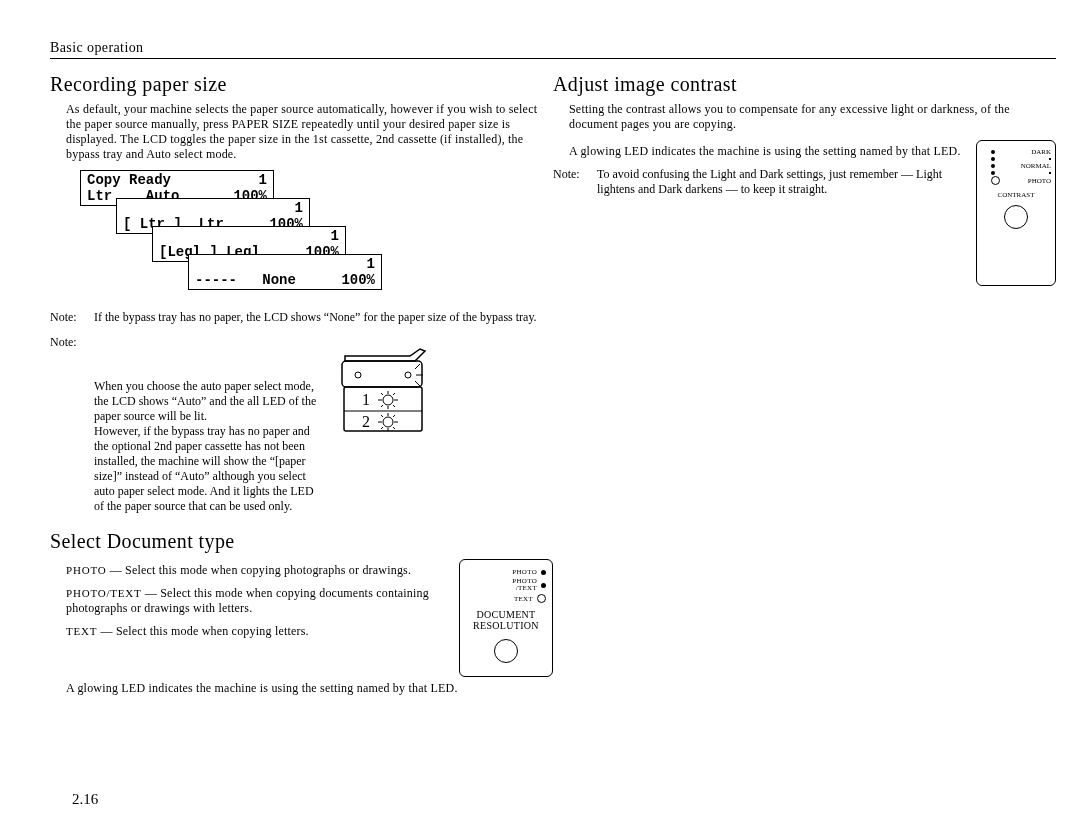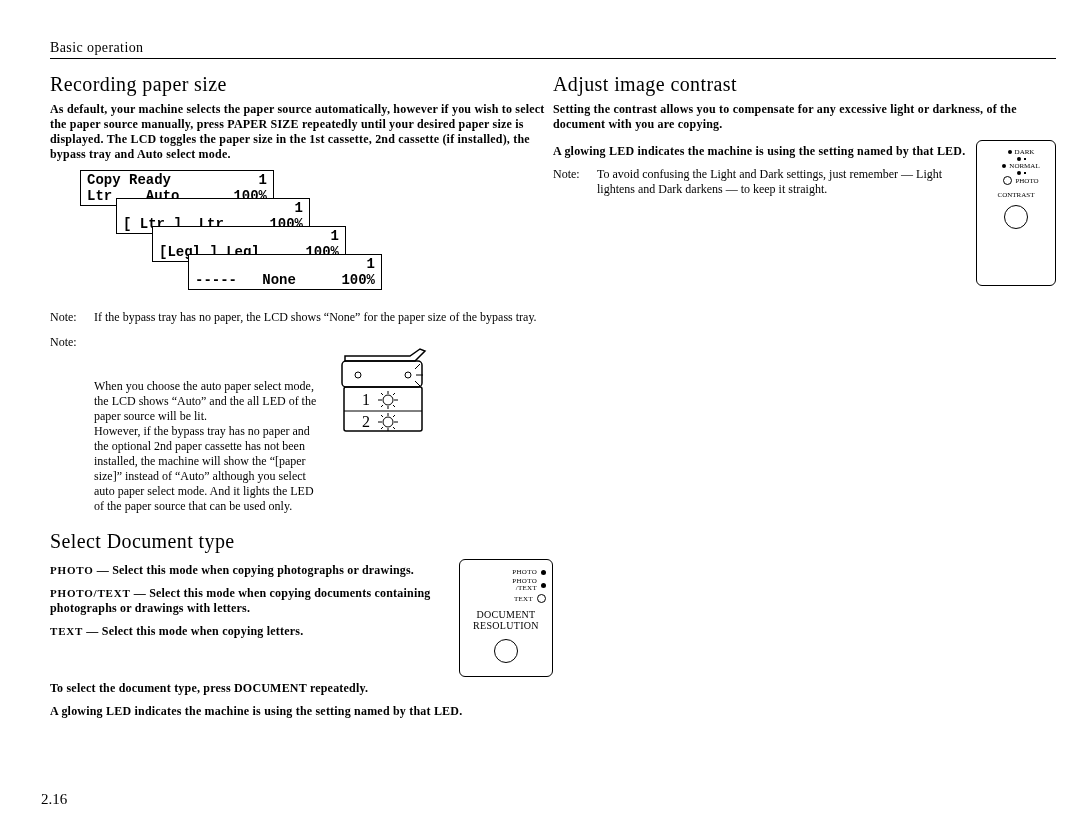--- a/index.html
+++ b/index.html
@@ -34,23 +34,22 @@
     font-size: 20px;
     margin: 6px 0 6px 0;
     letter-spacing: 0.4px;
   }
   h2.sub {
     margin-top: 16px;
   }
   p {
     font-size: 12px;
     line-height: 1.25;
-    margin: 4px 0 8px 0;
+    margin: 4px 0 8px 16px;
     letter-spacing: 0.2px;
-    font-weight: bold;
   }
   .sc {
     font-variant: small-caps;
     letter-spacing: 0.8px;
     font-size: 11px;
   }
   
   .lcd-stack {
     margin: 8px 0 10px 30px;
     position: relative;
@@ -114,33 +113,33 @@
   .contrast-panel {
     flex:0 0 70px;
     border:1.5px solid #000;
     border-radius:6px;
     padding:6px 4px 8px 4px;
     font-size:7px;
     height:130px;
     position:relative;
     text-align:center;
   }
-  .contrast-panel .row { display:flex; align-items:center; gap:3px; margin:1px 0; justify-content:center; padding-left:10px;}
+  .contrast-panel .row { display:flex; align-items:center; gap:3px; margin:1px 0; justify-content:space-between; padding-left:10px;}
   .tiny-dot { width:4px;height:4px;border-radius:50%;background:#000;display:inline-block;}
   .tiny-sq  { width:2px;height:2px;background:#000;display:inline-block;}
   .tiny-lbl { font-size:7px;}
   .contrast-panel .ring2 { width:7px;height:7px;border:1px solid #000;border-radius:50%;display:inline-block;position:relative;}
   .contrast-panel .btn {
     width:22px; height:22px; border:1.5px solid #000; border-radius:50%;
     margin: 6px auto 0 auto;
   }
   .page-num {
     position:absolute;
     bottom:26px;
-    left:41px;
+    left:72px;
     font-size:15px;
   }
   .rays { stroke:#000; stroke-width:1;}
 </style>
 </head>
 <body>
 
 <div class="page">
   <div class="header-band">Basic operation</div>
   <div class="cols">
@@ -246,27 +245,26 @@
           <div class="row">
               <span>TEXT</span>
               <span class="ring"></span>
             </div>
           <div class="lbl" style="white-space:pre-line;">DOCUMENT
 RESOLUTION</div>
           <div class="btn"></div>
         </div>
       </div>
 
-      <p>To select the document type, press DOCUMENT repeatedly.</p>
       <p>A glowing LED indicates the machine is using the setting named by that LED.</p>
     </div>
 
     <div class="col">
       <h2>Adjust image contrast</h2>
-      <p>Setting the contrast allows you to compensate for any excessive light or darkness, of the document with you are copying.</p>
+      <p>Setting the contrast allows you to compensate for any excessive light or darkness, of the document pages you are copying.</p>
 
       <div class="contrast-wrap">
         <div class="contrast-text">
           <p>A glowing LED indicates the machine is using the setting named by that LED.</p>
           <div class="note">
             <span>Note:</span>
             <div>To avoid confusing the Light and Dark settings, just remember — Light lightens and Dark darkens — to keep it straight.</div>
           </div>
         </div>
         <div class="contrast-panel">

